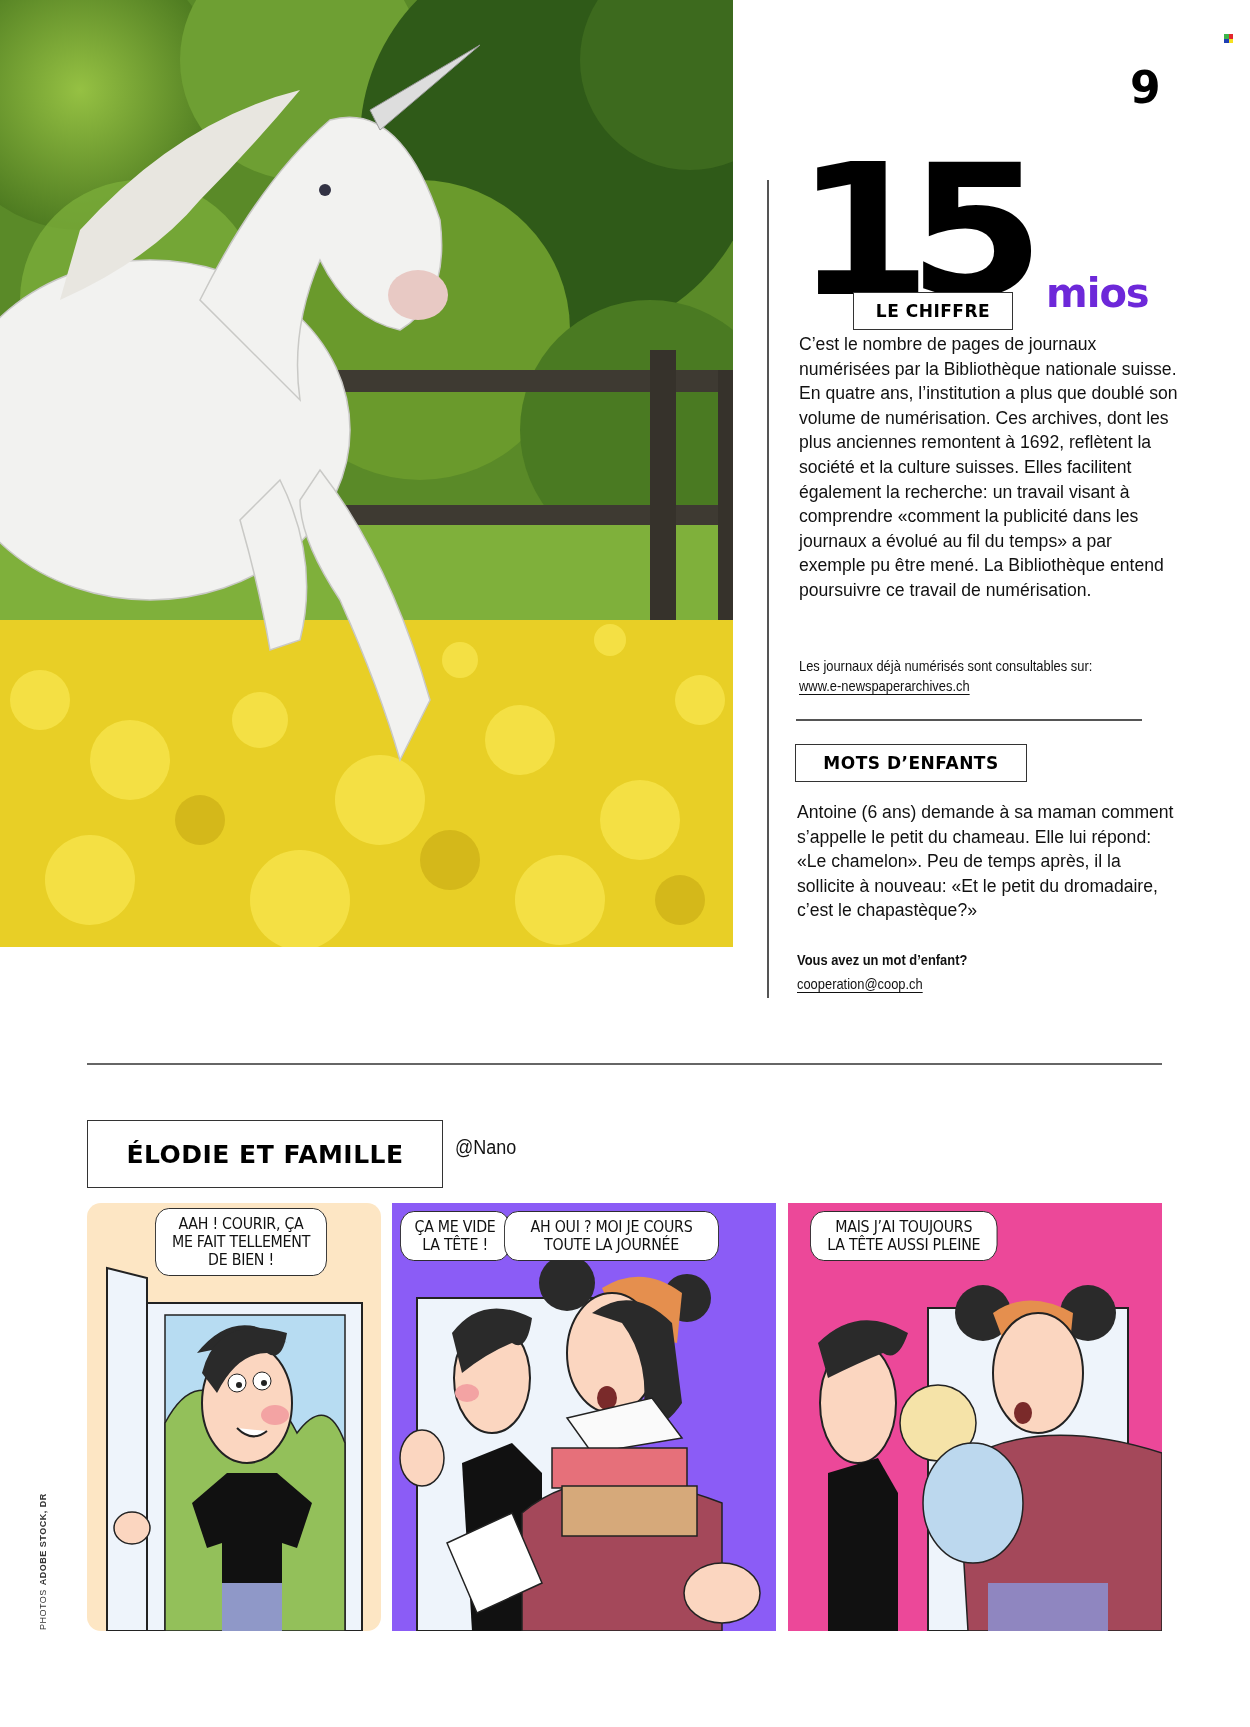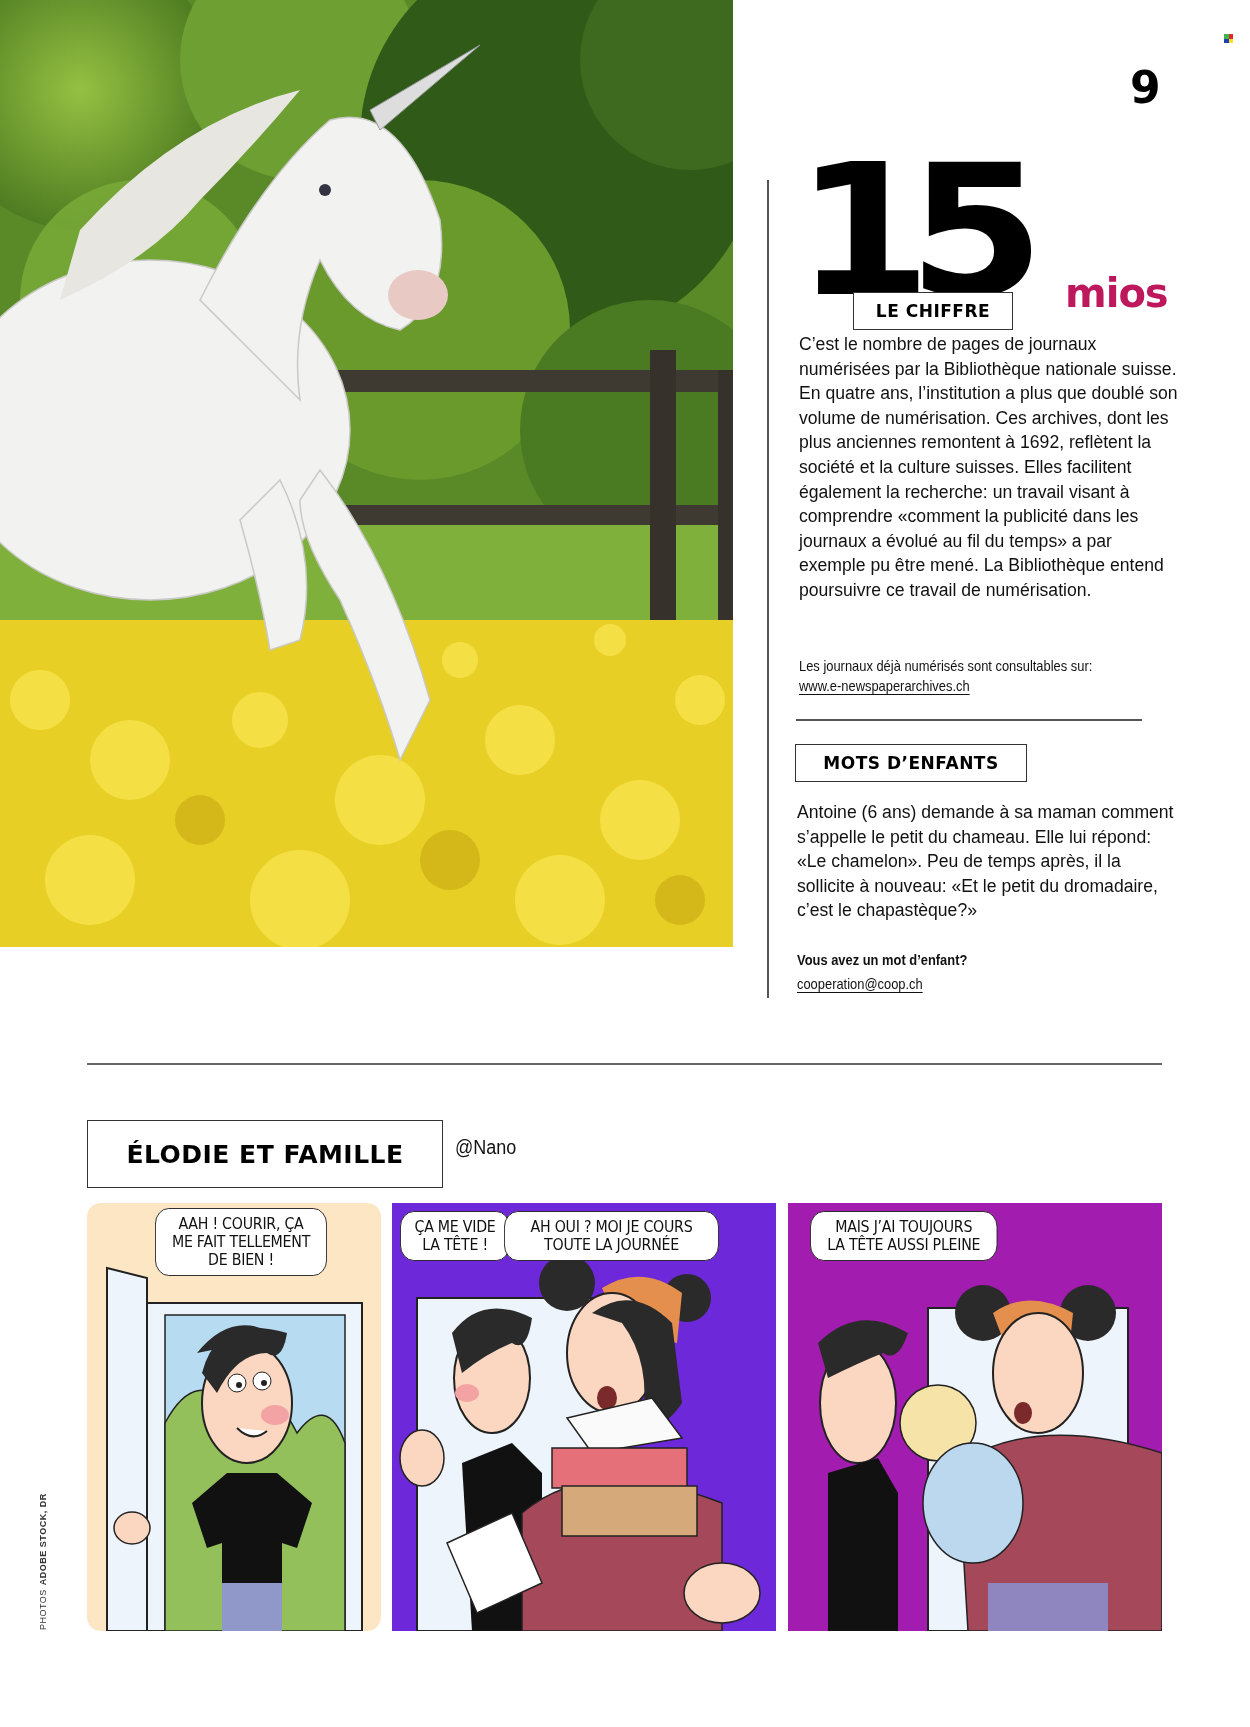--- a/index.html
+++ b/index.html
@@ -24,21 +24,21 @@
     
     .vrule { position: absolute; left: 767px; top: 180px; width: 1.5px; height: 818px; background: #555; }
 
     
     .big-number {
       position: absolute; left: 795px; top: 140px; font-size: 182px; line-height: 182px; font-weight: 900;
       font-family: "DejaVu Sans", sans-serif; letter-spacing: -22px; color: #000; transform: scaleX(1.08); transform-origin: left top;
     }
     .unit {
       position: absolute; left: 1046px; top: 270px; font-size: 40px; font-weight: 900;
-      font-family: "DejaVu Sans", sans-serif; letter-spacing: -1px; color: #be185d; margin-left: 19px;
+      font-family: "DejaVu Sans", sans-serif; letter-spacing: -1px; color: #6d28d9;
     }
     .tag-box {
       position: absolute; background: #fff; border: 1.5px solid #333; color: #000;
       font-family: "DejaVu Sans", sans-serif; font-weight: 900; text-transform: uppercase;
       display: flex; align-items: center; justify-content: center; letter-spacing: 0.5px;
     }
     .tag-chiffre { left: 853px; top: 292px; width: 160px; height: 38px; font-size: 17px; }
     .body-text {
       position: absolute; font-family: "Liberation Sans", sans-serif; font-size: 17.6px; line-height: 24.6px; color: #111;
     }
@@ -60,22 +60,22 @@
     
     .hr-long { position: absolute; left: 87px; top: 1063px; width: 1075px; height: 1.5px; background: #666; }
 
     
     .tag-comic { left: 87px; top: 1120px; width: 356px; height: 68px; font-size: 25px; letter-spacing: 0.5px; }
     .comic-author { position: absolute; left: 455px; top: 1136px; font-size: 20px; color: #111; font-family: "Liberation Sans", sans-serif; transform: scaleX(0.9); transform-origin: left top; }
 
     
     .panel { position: absolute; top: 1203px; height: 428px; overflow: hidden; }
     .p1 { left: 87px; width: 294px; background: #fde6c4; border-radius: 14px; }
-    .p2 { left: 392px; width: 384px; background: #6d28d9; }
-    .p3 { left: 788px; width: 374px; background: #a21caf; }
+    .p2 { left: 392px; width: 384px; background: #8b5cf6; }
+    .p3 { left: 788px; width: 374px; background: #ec4899; }
     .panel svg { position: absolute; left: 0; top: 0; width: 100%; height: 100%; }
     .bubble {
       position: absolute; background: #fff; border: 1.6px solid #222; border-radius: 16px;
       font-family: "DejaVu Sans", sans-serif; font-size: 16.5px; line-height: 18px; text-align: center;
       color: #111; padding: 6px 8px; text-transform: uppercase; letter-spacing: -0.3px;
       transform: scaleX(0.86); transform-origin: left top; white-space: pre-line;
     }
 
     
     .credits {

